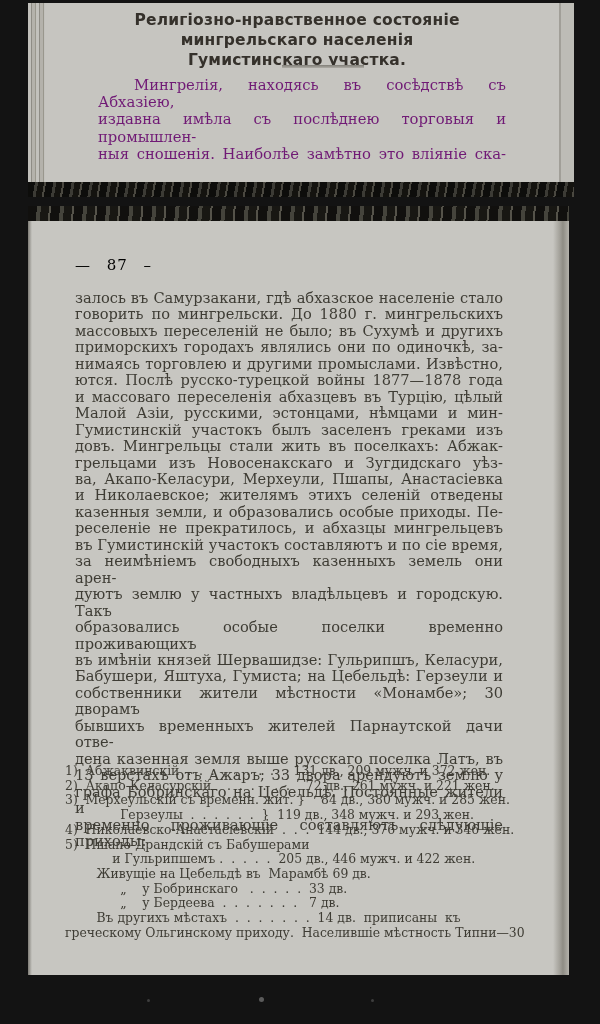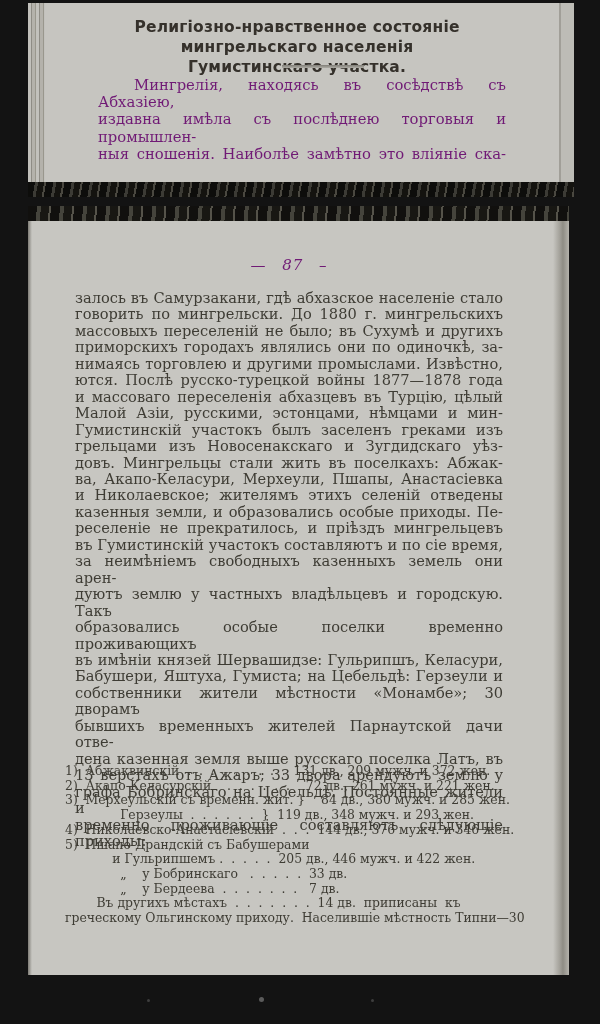--- a/index.html
+++ b/index.html
@@ -20,21 +20,21 @@
     position:absolute;right:13px;top:0;bottom:14px;width:2px;background:#a19f98;
   }
   .top-right-outer{
     position:absolute;right:0;top:0;bottom:14px;width:13px;background:#bdbcb6;
   }
   .bottom-strip{
     position:absolute;left:0;right:0;bottom:0;height:15px;
     background:repeating-linear-gradient(100deg,#0d0d0b 0 7px,#3c3b35 7px 10px,#14130f 10px 16px,#4a4840 16px 18px);
   }
   .heading{
-    position:absolute;top:14px;left:62px;right:70px;text-align:center;
+    position:absolute;top:7px;left:62px;right:70px;text-align:center;
     font-family:"DejaVu Sans",sans-serif;font-weight:bold;
     font-size:15.5px;line-height:20px;color:#35312b;letter-spacing:.2px;
   }
   .divider{
     position:absolute;top:62px;left:254px;width:82px;height:3px;
     background:linear-gradient(#807e77,#aeaca5);
   }
   .top-par{
     position:absolute;top:73px;left:70px;width:408px;
     font-size:14.8px;line-height:17.2px;color:#701a75;
@@ -53,22 +53,22 @@
   }
   .left-edge{
     position:absolute;left:0;top:15px;bottom:0;width:4px;
     background:linear-gradient(90deg,#7e7c75,#c7c6c1);
   }
   .right-edge{
     position:absolute;right:0;top:15px;bottom:0;width:16px;
     background:linear-gradient(90deg,#c7c6c1,#a5a39c 40%,#8e8c84 62%,#b5b3ac);
   }
   .page-number{
-    position:absolute;top:50px;left:47px;width:428px;text-align:center;
-    font-size:15px;color:#701a75;letter-spacing:1px;word-spacing:10px;font-style:italic;
+    position:absolute;top:50px;left:47px;width:428px;text-align:left;
+    font-size:15px;color:#000000;letter-spacing:1px;word-spacing:10px;
   }
   .body-par{
     position:absolute;top:84px;left:47px;width:428px;
     font-size:14.6px;line-height:16.45px;color:#3e3c34;
   }
   .census{
     position:absolute;top:558px;left:37px;width:462px;
     font-size:12.4px;line-height:14.7px;color:#3e3c34;
   }
   .census .line{white-space:pre-wrap;}
@@ -107,26 +107,26 @@
   <div class="body-par jlines">
       <div class="line">залось въ Самурзакани, гдѣ абхазское населеніе стало</div>
       <div class="line">говорить по мингрельски. До 1880 г. мингрельскихъ</div>
       <div class="line">массовыхъ переселеній не было; въ Сухумѣ и другихъ</div>
       <div class="line">приморскихъ городахъ являлись они по одиночкѣ, за-</div>
       <div class="line">нимаясь торговлею и другими промыслами. Извѣстно,</div>
       <div class="line">ются. Послѣ русско-турецкой войны 1877—1878 года</div>
       <div class="line">и массоваго переселенія абхазцевъ въ Турцію, цѣлый</div>
       <div class="line">Малой Азіи, русскими, эстонцами, нѣмцами и мин-</div>
       <div class="line">Гумистинскій участокъ былъ заселенъ греками изъ</div>
+      <div class="line">довъ. Мингрельцы стали жить въ поселкахъ: Абжак-</div>
       <div class="line">грельцами изъ Новосенакскаго и Зугдидскаго уѣз-</div>
-      <div class="line">довъ. Мингрельцы стали жить въ поселкахъ: Абжак-</div>
       <div class="line">ва, Акапо-Келасури, Мерхеули, Пшапы, Анастасіевка</div>
       <div class="line">и Николаевское; жителямъ этихъ селеній отведены</div>
       <div class="line">казенныя земли, и образовались особые приходы. Пе-</div>
-      <div class="line">реселеніе не прекратилось, и пріѣздъ мингрельцевъ</div>
+      <div class="line">реселеніе не прекратилось, и абхазцы мингрельцевъ</div>
       <div class="line">въ Гумистинскій участокъ составляютъ и по сіе время,</div>
       <div class="line">за неимѣніемъ свободныхъ казенныхъ земель они арен-</div>
       <div class="line">дуютъ землю у частныхъ владѣльцевъ и городскую. Такъ</div>
       <div class="line">образовались особые поселки временно проживающихъ</div>
       <div class="line">въ имѣніи князей Шервашидзе: Гульрипшъ, Келасури,</div>
       <div class="line">Бабушери, Яштуха, Гумиста; на Цебельдѣ: Герзеули и</div>
       <div class="line">собственники жители мѣстности «Монамбе»; 30 дворамъ</div>
       <div class="line">бывшихъ временныхъ жителей Парнаутской дачи отве-</div>
       <div class="line">дена казенная земля выше русскаго поселка Латъ, въ</div>
       <div class="line">13 верстахъ отъ Ажаръ; 33 двора арендуютъ землю у</div>
@@ -134,20 +134,21 @@
       <div class="line">временно проживающіе составляютъ слѣдующіе приходы:</div>
     </div>
   <div class="census">
       <div class="line">1)  Абжаквинскій  .  .  .  .  .  .  .  .  .  131 дв., 209 мужч. и 372 жен.</div>
       <div class="line">2)  Акапо-Келасурскій    .  .  .  .  .  .    72 дв., 261 мужч. и 221 жен.</div>
       <div class="line">3)  Мерхеульскій съ временн. жит. }    84 дв., 380 мужч. и 285 жен.</div>
       <div class="line">              Герзеулы  .  .  .  .  .  .  }  119 дв., 348 мужч. и 293 жен.</div>
       <div class="line">4)  Николаевско-Анастасіевскій  .  .  .  144 дв., 376 мужч. и 346 жен.</div>
       <div class="line">5)  Пшапо-Драндскій съ Бабушерами</div>
       <div class="line">            и Гульрипшемъ .  .  .  .  .  205 дв., 446 мужч. и 422 жен.</div>
+      <div class="line">        Живущіе на Цебельдѣ въ  Марамбѣ 69 дв.</div>
       <div class="line">              „    у Бобринскаго   .  .  .  .  .  33 дв.</div>
       <div class="line">              „    у Бердеева  .  .  .  .  .  .  .   7 дв.</div>
       <div class="line">        Въ другихъ мѣстахъ  .  .  .  .  .  .  .  14 дв.  приписаны  къ</div>
       <div class="line">греческому Ольгинскому приходу.  Населившіе мѣстность Типни—30</div>
     </div>
 </div>
 
 <div class="nav-dot d1"></div>
 <div class="nav-dot d2"></div>
 <div class="nav-dot d3"></div>

